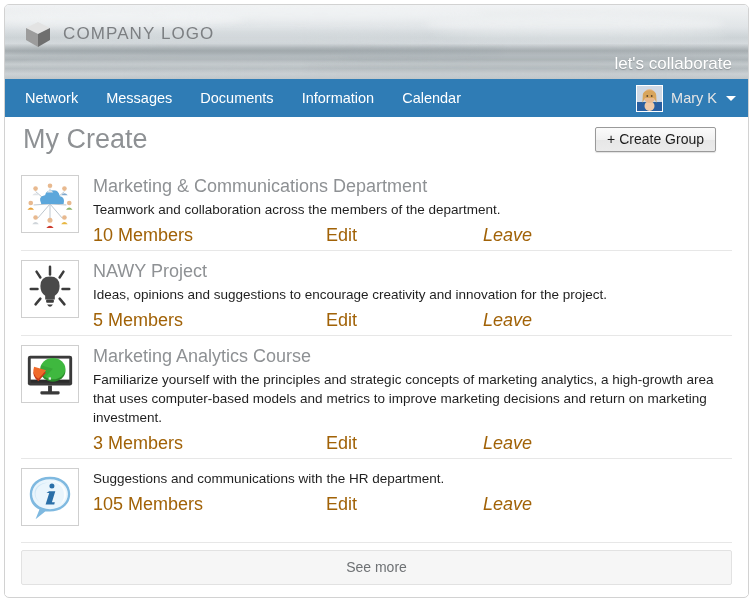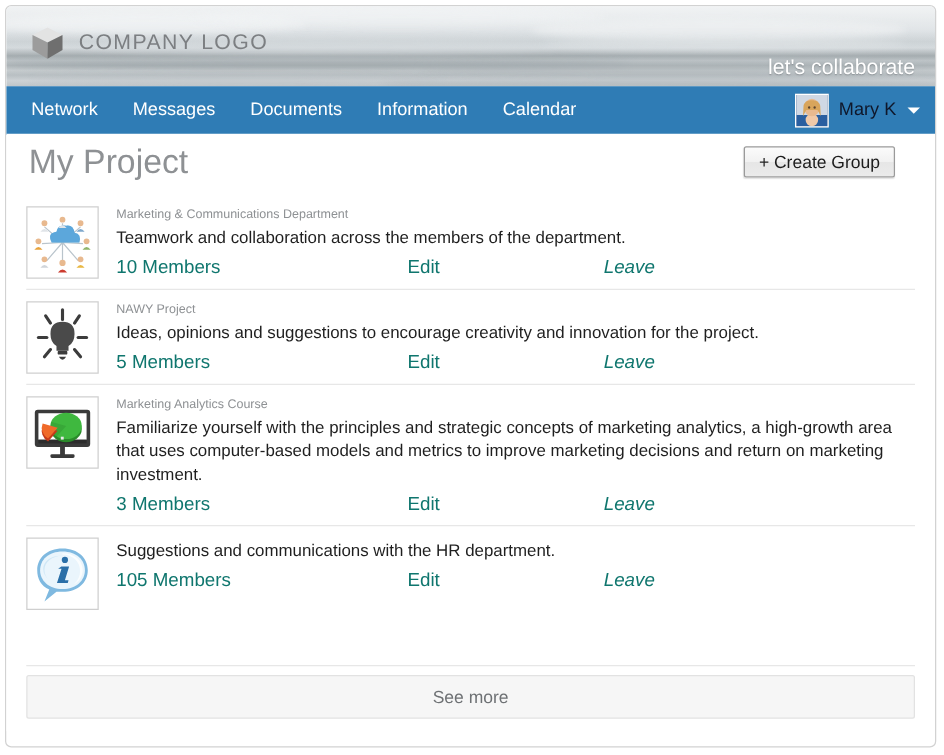--- a/index.html
+++ b/index.html
@@ -24,21 +24,21 @@
     background: #ffffff;
     border: 1px solid #d2d2d2;
     border-radius: 5px;
     box-sizing: border-box;
     overflow: hidden;
   }
 
   
   #banner {
     position: relative;
-    height: 64px;
+    height: 74px;
     overflow: hidden;
     background:
       linear-gradient(to bottom,
         #e9ecee 0%,
         #e3e7e9 16%,
         #dfe3e6 30%,
         #cfd5d8 44%,
         #d9dee1 52%,
         #a9b0b3 62%,
         #c4cacd 68%,
@@ -118,21 +118,21 @@
   }
   #avatar {
     width: 25px;
     height: 25px;
     border: 1px solid #ffffff;
     background: #6a86a8;
     position: relative;
     overflow: hidden;
     flex: none;
   }
-  #user-name { color: #0f172a; font-size: 14.5px; }
+  #user-name { color: #e5e5e5; font-size: 14.5px; }
   #user-caret {
     width: 0; height: 0;
     border-left: 5px solid transparent;
     border-right: 5px solid transparent;
     border-top: 5px solid #ffffff;
     margin-left: 1px;
   }
 
   
   #content {
@@ -185,36 +185,36 @@
     border: 1px solid #cfcfcf;
     background: #ffffff;
     flex: none;
     box-sizing: border-box;
     padding: 2px;
     cursor: pointer;
   }
   .group-thumb svg { display: block; width: 100%; height: 100%; }
   .group-body { flex: 1; min-width: 0; padding-top: 1px; }
   .group-name {
-    font-size: 10px;
+    font-size: 18px;
     color: #8e9194;
     margin-bottom: 3px;
     cursor: pointer;
   }
   .group-desc {
     font-size: 13.5px;
     color: #1f1f1f;
     line-height: 19px;
     margin-bottom: 6px;
   }
   .group-meta {
     position: relative;
     height: 17px;
-    font-size: 15px;
-    color: #0f766e;
+    font-size: 18px;
+    color: #a16207;
   }
   .meta-members { position: absolute; left: 0; top: 0; }
   .meta-edit { position: absolute; left: 233px; top: 0; cursor: pointer; }
   .meta-leave { position: absolute; left: 390px; top: 0; cursor: pointer; font-style: italic; }
 
   
   #see-more-wrap {
     position: absolute;
     left: 16px;
     right: 16px;
@@ -291,21 +291,21 @@
         </svg>
       </div>
       <span id="user-name">Mary K</span>
       <span id="user-caret"></span>
     </div>
   </div>
 
   <div id="content">
 
     <div id="page-header">
-      <h1 id="page-title">My Project</h1>
+      <h1 id="page-title">My Create</h1>
       <div id="create-group-button">+ Create Group</div>
     </div>
 
     <div id="groups-list">
 
       <div class="group-row">
         <div class="group-thumb">
           <svg viewBox="0 0 54 54">
             <rect width="54" height="54" fill="#ffffff"></rect>
             <g stroke="#b9c4cc" stroke-width="1" fill="none">

